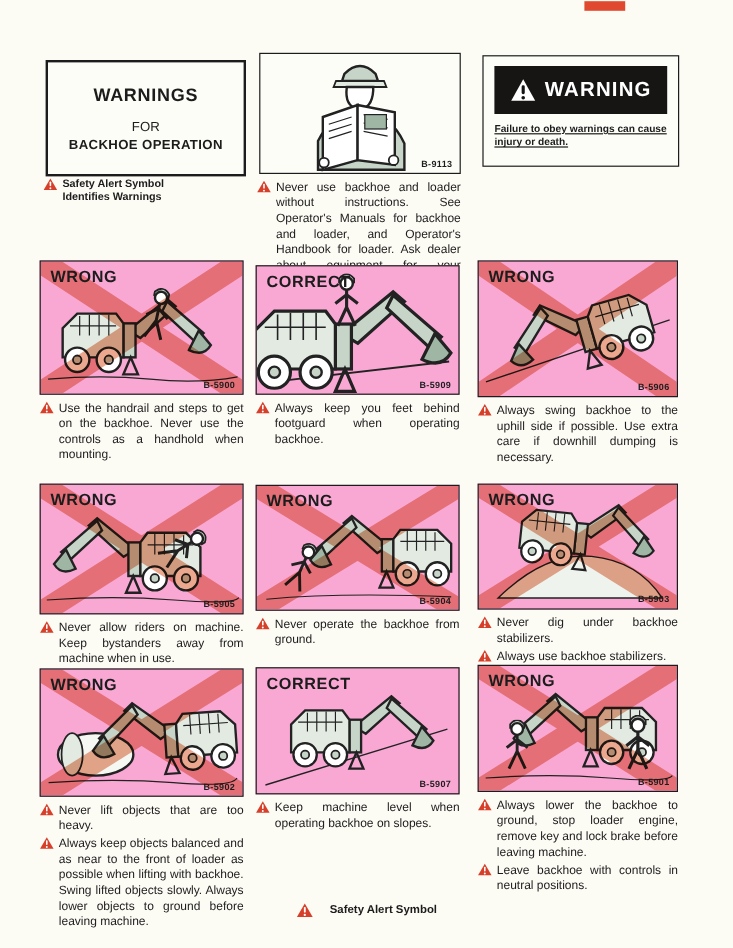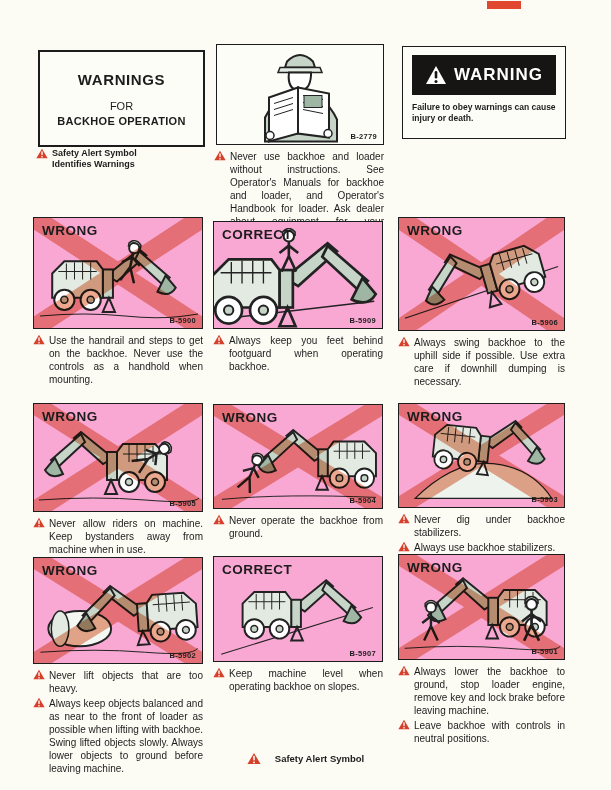--- a/index.html
+++ b/index.html
@@ -36,21 +36,21 @@
 
   .warn-box{
     position:absolute;left:402px;top:46px;width:164px;height:93px;
     border:1.5px solid #1c1c1c;background:#fdfdf8;
     box-sizing:border-box;padding:8px 9px;
   }
   .warn-banner{
     height:40px;background:#161514;display:flex;align-items:center;justify-content:center;gap:7px;
   }
   .warn-banner-label{color:#fff;font-size:17px;font-weight:700;letter-spacing:1px;}
-  .warn-text{margin-top:7px;font-size:8.5px;font-weight:700;line-height:1.35;}
+  .warn-text{margin-top:7px;font-size:8.5px;font-weight:700;line-height:1.35;text-decoration:underline;}
 
   
   .cell{position:absolute;}
   .frame{
     position:relative;border:1.5px solid #1c1c1c;background:#f9a8d4;overflow:hidden;
   }
   .verdict{
     position:absolute;top:5px;left:8px;z-index:3;
     font-size:13.5px;font-weight:700;letter-spacing:.5px;
   }
@@ -137,21 +137,21 @@
       <path d="M70 16 Q83 3 96 16 L98 22 L68 22 Z" fill="#c6d5c8" stroke="#222" stroke-width="2"></path>
       <path d="M63 22 L103 22 L105 27 L61 27 Z" fill="#e2eae2" stroke="#222" stroke-width="1.5"></path>
       <path d="M72 27 Q70 43 81 45 Q93 46 94 30 L94 27 Z" fill="#fff" stroke="#222" stroke-width="2"></path>
       <polygon points="52,52 81,42 81,88 52,96" fill="#fff" stroke="#222" stroke-width="2"></polygon>
       <polygon points="81,42 112,48 112,92 81,88" fill="#fff" stroke="#222" stroke-width="2"></polygon>
       <path d="M57 58 L76 52 M57 64 L76 58 M57 70 L76 64 M86 50 L106 54 M86 57 L106 61 M86 64 L106 68" stroke="#222" stroke-width="1" fill="none"></path>
       <rect x="87" y="50" width="18" height="12" fill="#9fb6a4" stroke="#222" stroke-width="1"></rect>
       <circle cx="53" cy="90" r="4" fill="#fff" stroke="#222" stroke-width="1.5"></circle>
       <circle cx="111" cy="88" r="4" fill="#fff" stroke="#222" stroke-width="1.5"></circle>
     </svg>
-    <span class="fig-code">B-2779</span>
+    <span class="fig-code">B-9113</span>
   </div>
 
   <div class="intro-caption">
     <div class="note">
       <svg class="tri" width="12" height="11" viewBox="0 0 20 18">
           <use href="#sym-alert"></use>
         </svg>
       <span class="txt">Never use backhoe and loader without instructions. See Operator's Manuals for backhoe and loader, and Operator's Handbook for loader. Ask dealer about equipment for your application.</span>
     </div>
   </div>

